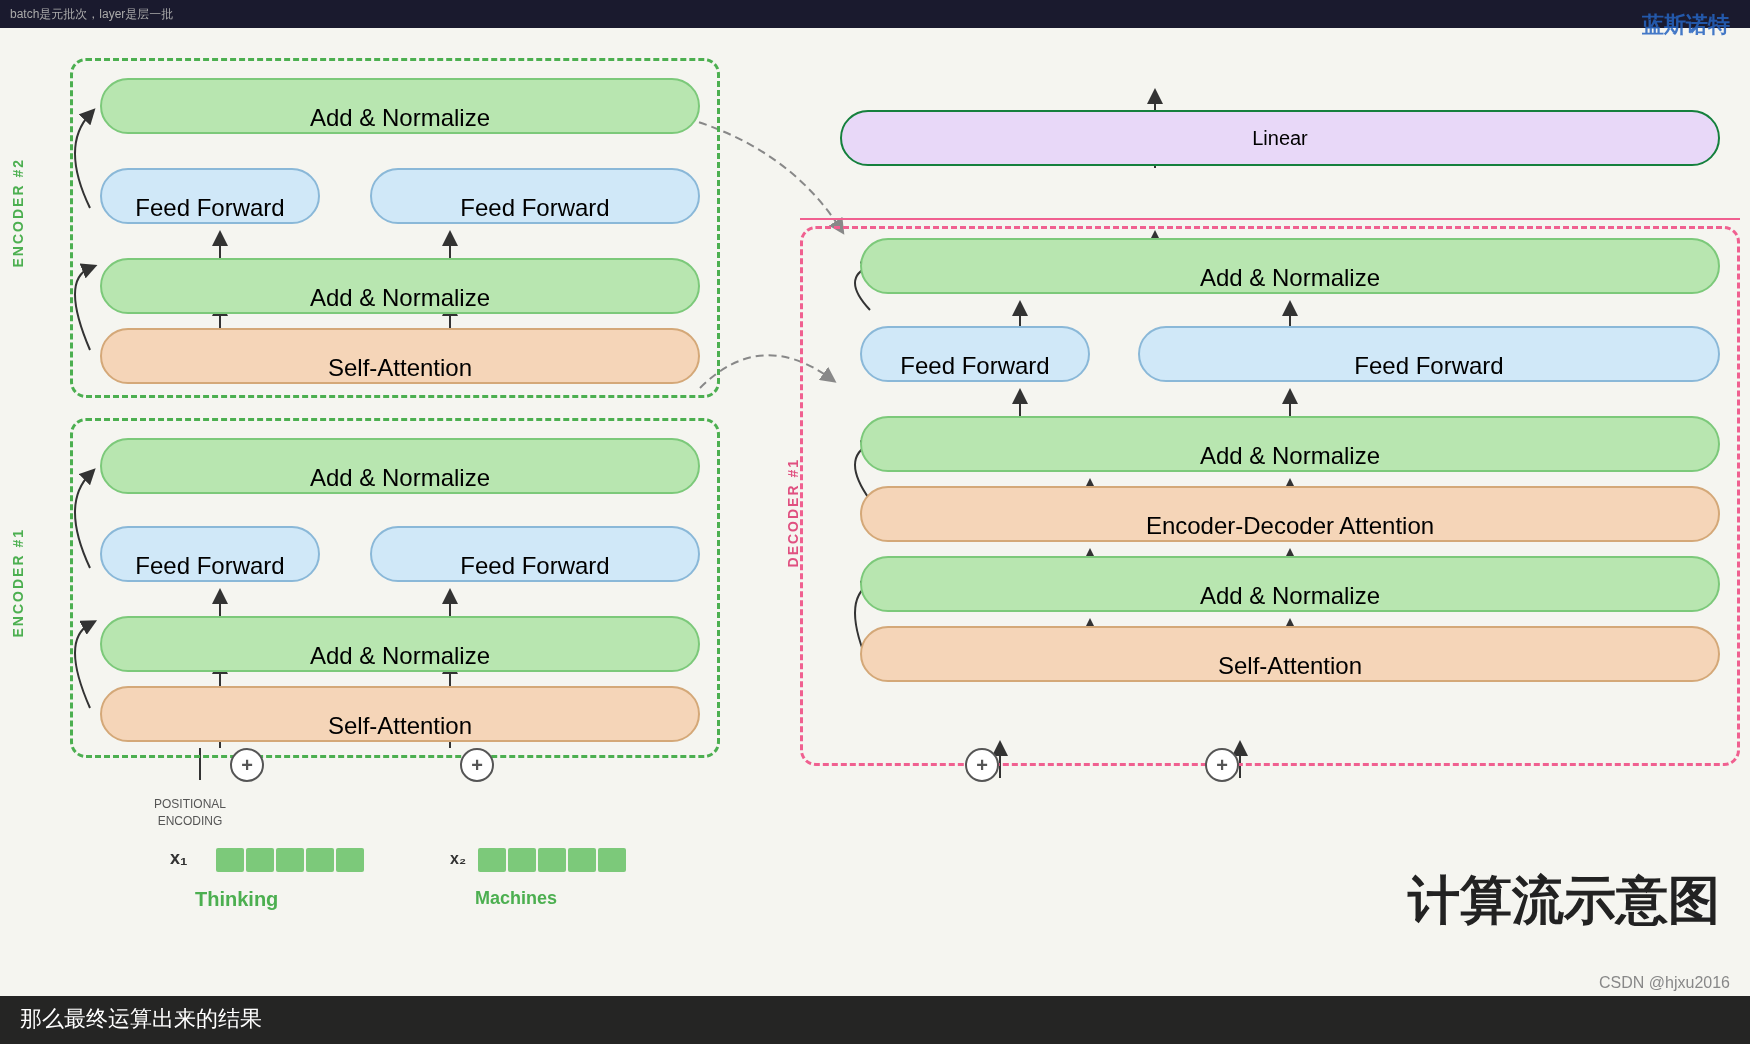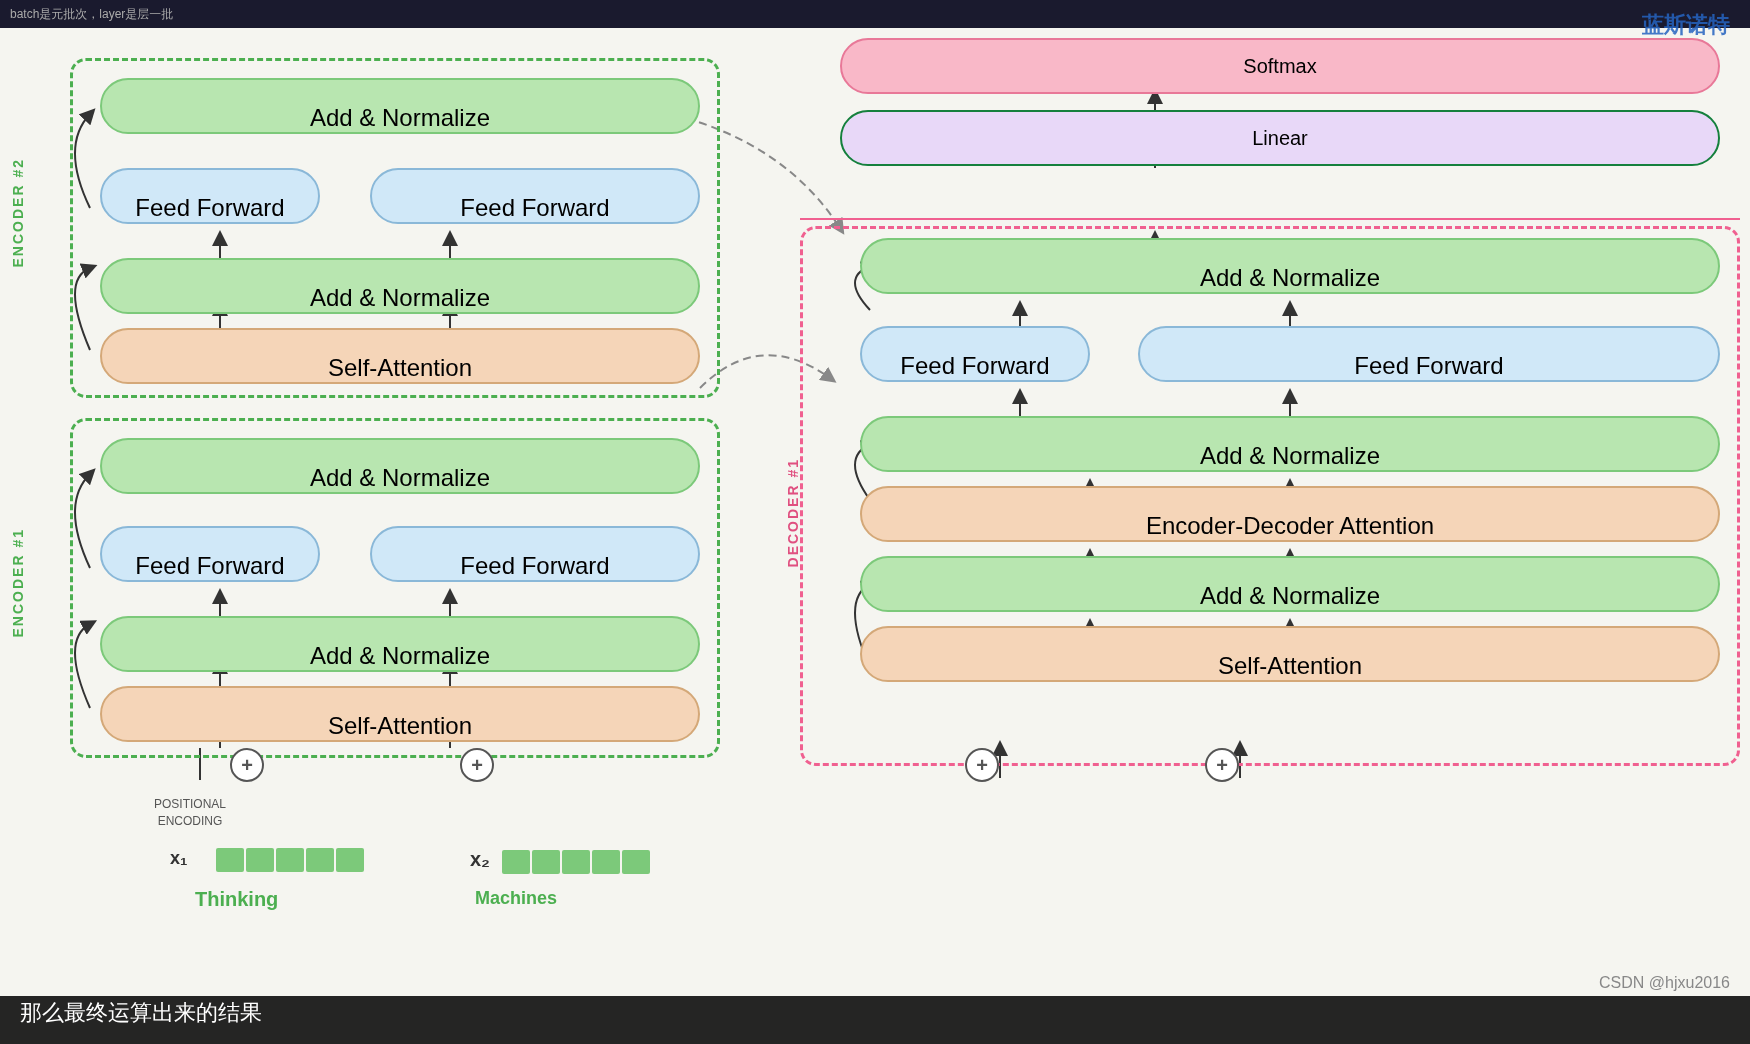--- a/index.html
+++ b/index.html
@@ -23,22 +23,22 @@
       font-size: 12px;
       color: #aaa;
     }
 
     .subtitle-bar {
       position: absolute;
       bottom: 0; left: 0; right: 0;
       height: 48px;
       background: rgba(0,0,0,0.85);
       display: flex;
-      align-items: flex-end;
-      padding: 16px 20px;
+      align-items: flex-start;
+      padding: 8px 20px;
       color: white;
       font-size: 22px;
     }
 
     .watermark {
       position: absolute;
       top: 10px;
       right: 20px;
       font-size: 22px;
       font-weight: bold;
@@ -475,40 +475,37 @@
         <div style="width:28px; height:24px; background:#7cc97a; border-radius:2px;"></div>
         <div style="width:28px; height:24px; background:#7cc97a; border-radius:2px;"></div>
         <div style="width:28px; height:24px; background:#7cc97a; border-radius:2px;"></div>
       </div>
     </div>
     <div style="position:absolute; left: 155px; top: 840px;">
       <span style="font-size:20px; font-weight:bold; color:#4caf50;">Thinking</span>
     </div>
 
     <div style="position:absolute; left: 410px; top: 800px;">
-      <span style="font-size:20px; font-weight:bold; color:#333; margin-right:8px;margin-left:20px;">x₂</span>
+      <span style="font-size:16px; font-weight:bold; color:#333; margin-right:8px;">x₂</span>
       <div style="display:inline-flex; gap:2px; vertical-align:middle;">
         <div style="width:28px; height:24px; background:#7cc97a; border-radius:2px;"></div>
         <div style="width:28px; height:24px; background:#7cc97a; border-radius:2px;"></div>
         <div style="width:28px; height:24px; background:#7cc97a; border-radius:2px;"></div>
         <div style="width:28px; height:24px; background:#7cc97a; border-radius:2px;"></div>
         <div style="width:28px; height:24px; background:#7cc97a; border-radius:2px;"></div>
       </div>
     </div>
     <div style="position:absolute; left: 435px; top: 840px;">
       <span style="font-size:18px; font-weight:bold; color:#4caf50;">Machines</span>
     </div>
 
   </div>
 
   <div class="decoder-section">
 
-    <div class="softmax-block">
-      <span>Softmax</span>
-    </div>
 
     <div class="linear-block">
       <span>Linear</span>
     </div>
 
     <div class="decoder2-area"></div>
 
     <div class="decoder1-box"></div>
     <div class="decoder1-label">DECODER #1</div>
 
@@ -536,20 +533,23 @@
 
     <div class="plus-circle" style="left: 175px; top: 720px;">
       <span>+</span>
     </div>
     <div class="plus-circle" style="left: 415px; top: 720px;">
       <span>+</span>
     </div>
 
   </div>
 
+  <div class="calc-flow-title">
+    <span>计算流示意图</span>
+  </div>
 
 </div>
 
 <div class="watermark">
   <span>蓝斯诺特</span>
 </div>
 
 <div class="csdn-label">CSDN @hjxu2016</div>
 
 <div class="subtitle-bar">

